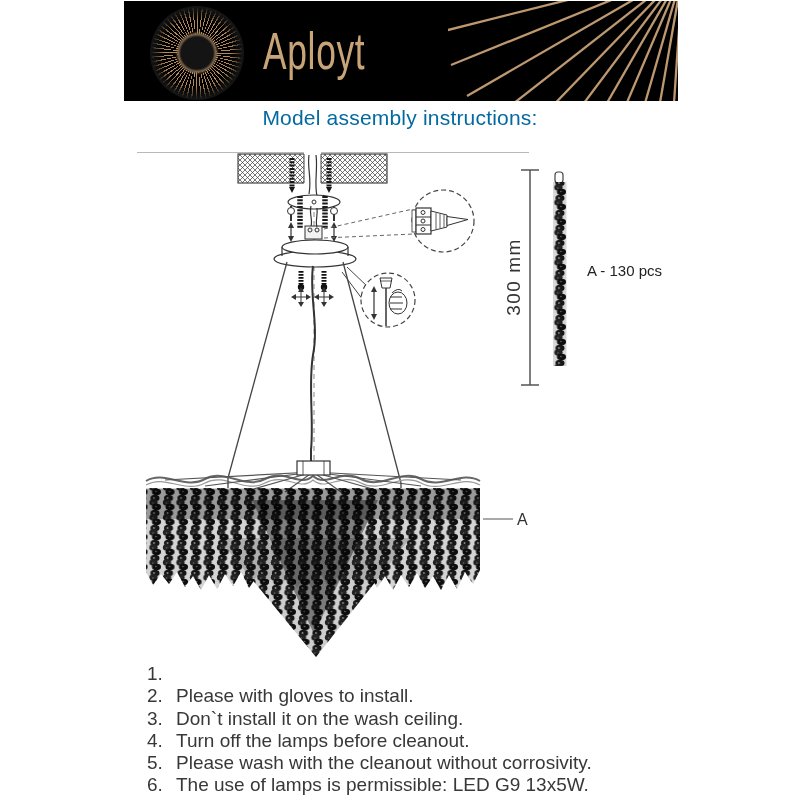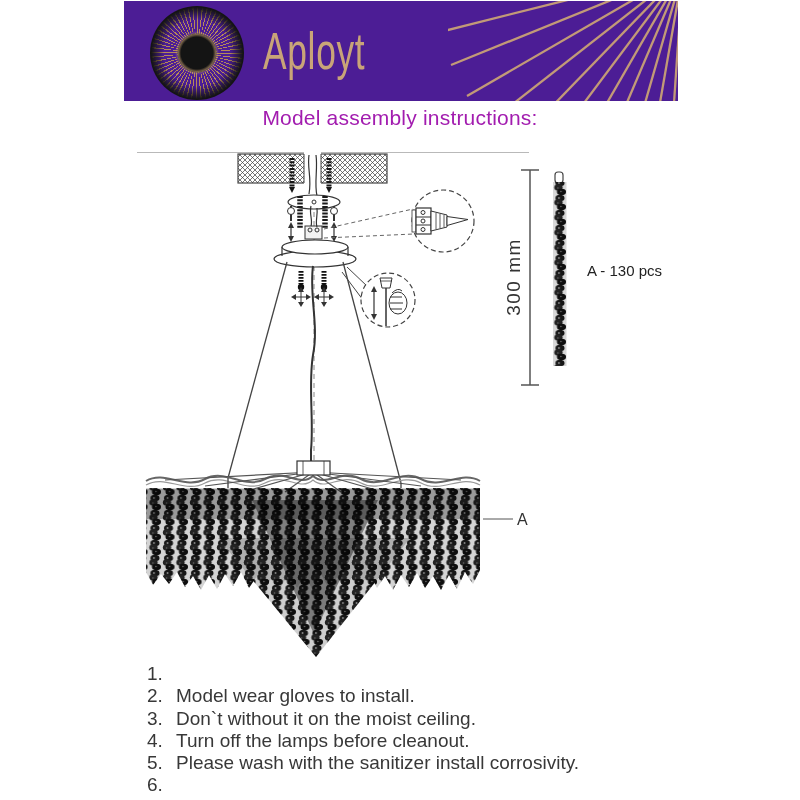--- a/index.html
+++ b/index.html
@@ -4,40 +4,40 @@
 <style>
   html,body{margin:0;padding:0;}
   body{
     width:800px;height:800px;position:relative;overflow:hidden;
     background:#ffffff;
     font-family:"Liberation Sans", sans-serif;
   }
   
   .banner{
     position:absolute;left:124px;top:1px;width:554px;height:100px;
-    background:#4c1d95;overflow:hidden;
+    background:#000000;overflow:hidden;
   }
   .starburst{
     position:absolute;left:26px;top:5px;width:94px;height:94px;border-radius:50%;
     background:
       radial-gradient(circle, rgba(20,20,20,0) 0 16px, rgba(201,161,118,.55) 18.5px, rgba(20,20,20,0) 22px),
       radial-gradient(circle, #141414 0 19px, rgba(20,20,20,0) 20px),
       radial-gradient(circle, rgba(20,20,20,0) 0 33px, #141414 46px),
       repeating-conic-gradient(#b68a58 0deg 1.7deg, rgba(20,20,20,0) 1.7deg 6deg);
   }
   .wordmark{
     position:absolute;left:139px;top:0;height:100px;display:flex;align-items:center;
     color:#c9a478;font-size:52px;font-weight:300;letter-spacing:1px;white-space:nowrap;
     transform:scaleX(.68);transform-origin:left center;
   }
   .rays{position:absolute;right:0;top:0;}
   
   .title{
     position:absolute;left:0;top:106px;width:800px;text-align:center;
-    color:#a21caf;font-size:21px;line-height:23px;letter-spacing:.2px;
+    color:#0369a1;font-size:21px;line-height:23px;letter-spacing:.2px;
   }
   .title p{margin:0;}
   
   .diagram{position:absolute;left:0;top:0;width:800px;height:800px;}
   
   .instructions{
     position:absolute;left:147px;top:663px;width:560px;
     color:#383838;font-size:19px;line-height:22.3px;
   }
   .instructions .row{display:flex;}
@@ -260,30 +260,31 @@
   <line x1="483" y1="519" x2="513" y2="519" stroke="#555" stroke-width="1"></line>
   <text x="517" y="525" font-size="16" fill="#333">A</text>
 </svg>
 
 <div class="instructions">
   <div class="row">
     <span class="num">1.</span>
   </div>
   <div class="row">
     <span class="num">2.</span>
-    <span>Model wear gloves to install.</span>
+    <span>Please with gloves to install.</span>
   </div>
   <div class="row">
     <span class="num">3.</span>
-    <span>Don`t without it on the moist ceiling.</span>
+    <span>Don`t install it on the wash ceiling.</span>
   </div>
   <div class="row">
     <span class="num">4.</span>
     <span>Turn off the lamps before cleanout.</span>
   </div>
   <div class="row">
     <span class="num">5.</span>
-    <span>Please wash with the sanitizer install corrosivity.</span>
+    <span>Please wash with the cleanout without corrosivity.</span>
   </div>
   <div class="row">
     <span class="num">6.</span>
+    <span>The use of lamps is permissible: LED G9 13x5W.</span>
   </div>
 </div>
 
 </body></html>

